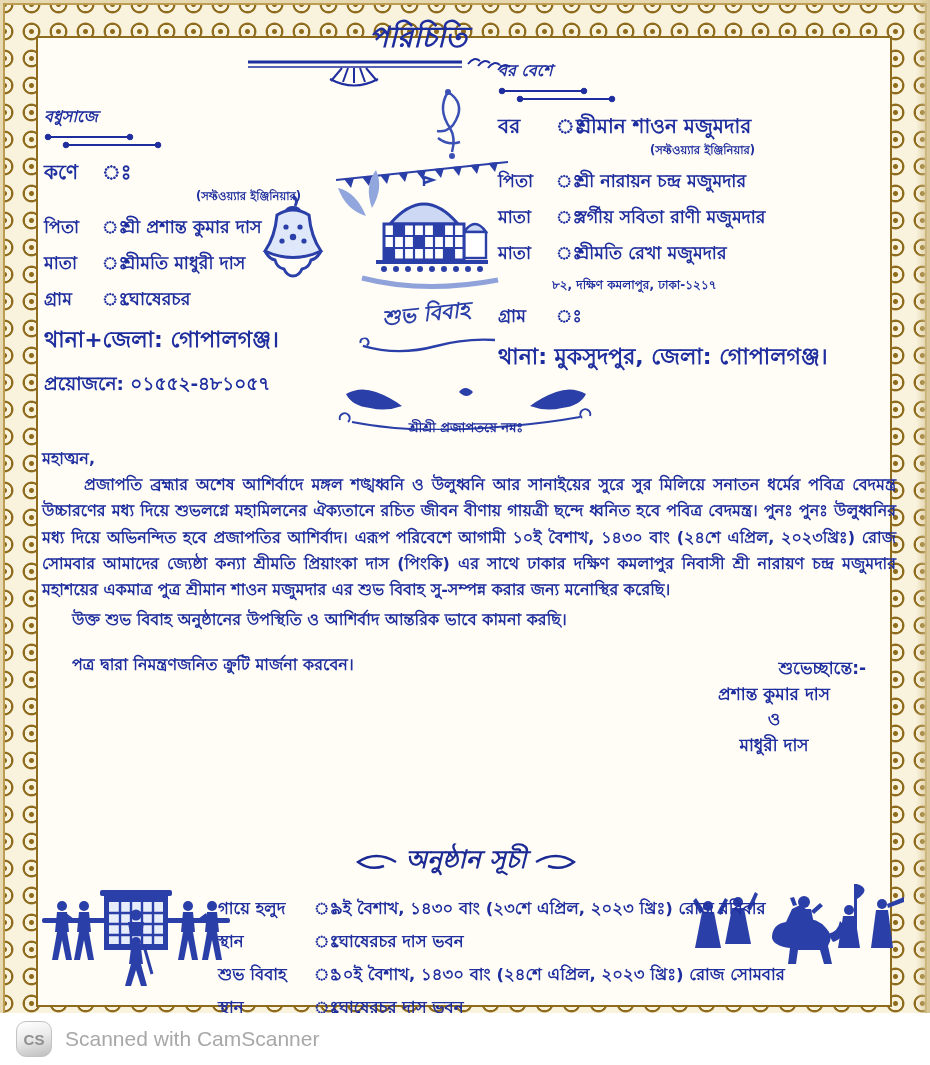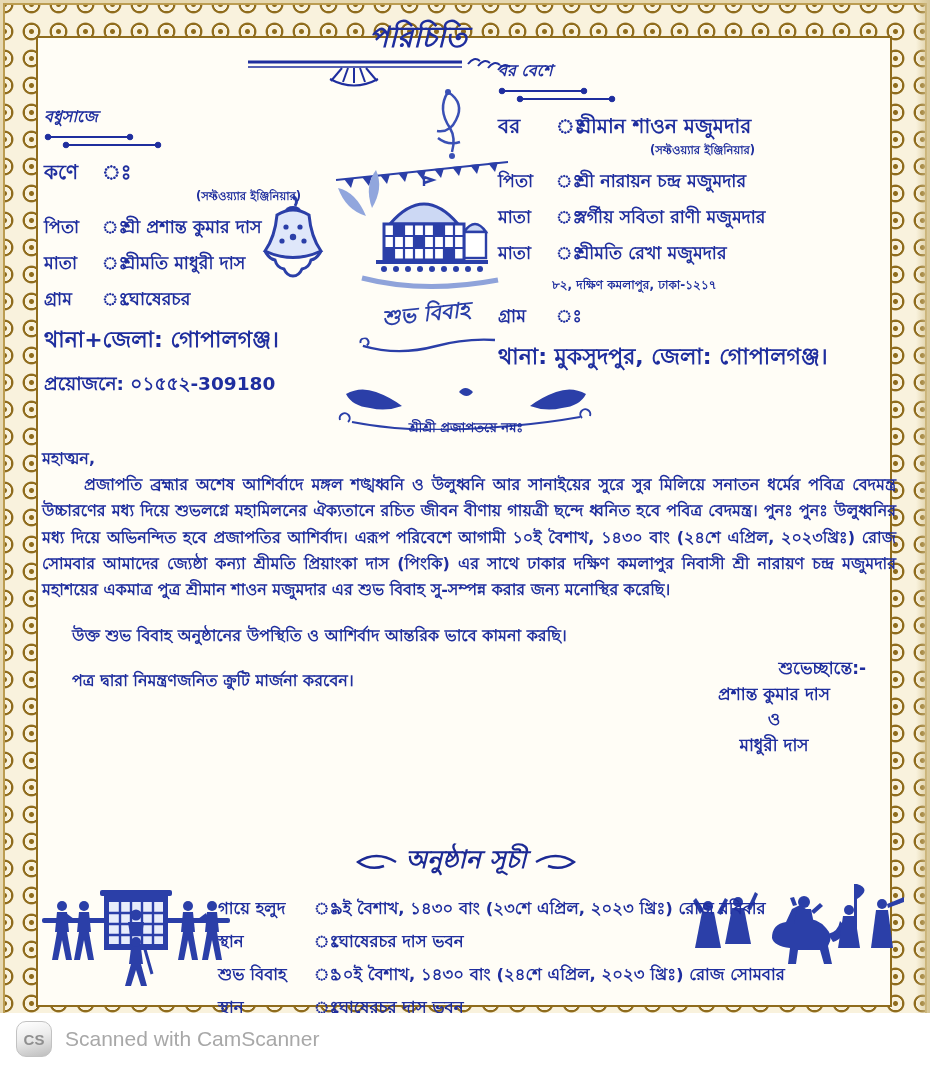--- a/index.html
+++ b/index.html
@@ -59,21 +59,21 @@
   }
   .caption-swirl{display:block;margin:-2px auto 0;}
   
   .invocation{position:absolute;left:330px;top:382px;width:272px;text-align:center;z-index:5;}
   .invocation-text{font-size:13px;font-weight:700;margin-top:-12px;}
   
   .letter{position:absolute;left:42px;top:446px;width:854px;z-index:5;
     font-size:16px;font-weight:600;line-height:1.64;text-align:justify;}
   .salutation{text-align:left;}
   .letter-body{text-indent:42px;}
-  .letter-line2{margin:20px 0 0 0;text-indent:30px;width:632px;text-align:left;}
+  .letter-line2{margin:4px 0 0 0;text-indent:30px;width:632px;text-align:left;}
   .letter-line3{margin:18px 0 0 30px;width:600px;text-align:left;}
   .signature{position:absolute;left:676px;top:656px;width:196px;z-index:6;
     font-size:17px;font-weight:700;text-align:center;line-height:1.5;}
   .signature .sig-head{text-align:right;padding-right:6px;}
   
   .program-title{
     position:absolute;left:318px;top:840px;width:296px;z-index:5;
     display:flex;align-items:center;justify-content:center;gap:8px;
     font-size:25px;font-weight:700;font-style:italic;color:#1c2a94;
   }
@@ -161,21 +161,21 @@
     <span class="info-label">মাতা</span>
     <span class="info-colon">ঃ</span>
     <span>শ্রীমতি মাধুরী দাস</span>
   </div>
   <div class="info-line">
     <span class="info-label">গ্রাম</span>
     <span class="info-colon">ঃ</span>
     <span>ঘোষেরচর</span>
   </div>
   <div class="full-line">থানা+জেলা: গোপালগঞ্জ।</div>
-  <div class="phone-line">প্রয়োজনে: ০১৫৫২-309180</div>
+  <div class="phone-line">প্রয়োজনে: ০১৫৫২-৪৮১০৫৭</div>
 </div>
 
 <div class="section section-groom">
   <div class="sec-head">বর বেশে</div>
   <svg class="head-flourish" width="120" height="17" viewBox="0 0 120 17">
     <g fill="#1f2e9e" stroke="#1f2e9e">
       <circle cx="4" cy="4" r="2.8"></circle>
         <path d="M6,4 H84" stroke-width="2.2"></path>
         <circle cx="86" cy="4" r="2.8"></circle>
       <circle cx="22" cy="12" r="2.8"></circle>

